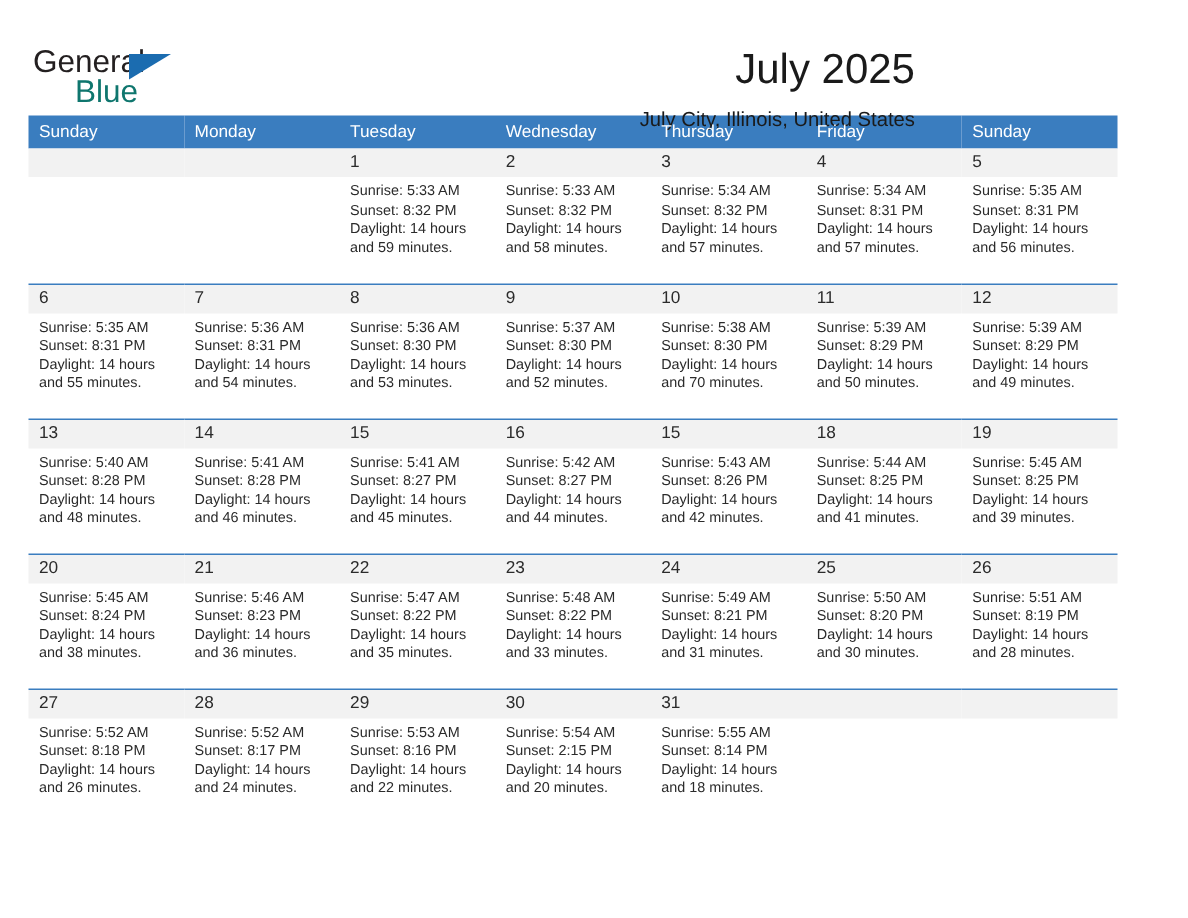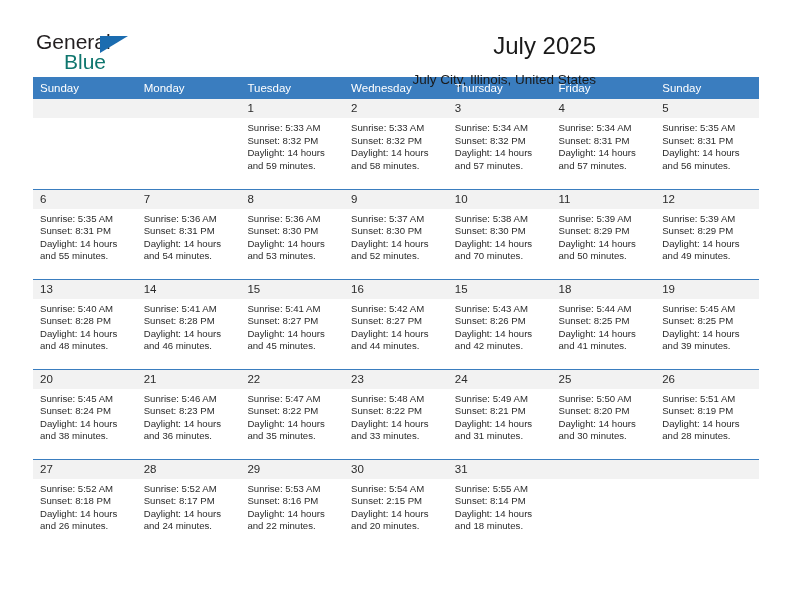--- a/index.html
+++ b/index.html
@@ -12,21 +12,21 @@
     height: 612px;
     font-family: "Liberation Sans", sans-serif;
     color: #1a1a1a;
     overflow: hidden;
   }
   .page {
     position: relative;
     width: 629px;
     height: 612px;
     box-sizing: border-box;
-    padding: 0 33px;
+    padding: 0 19px;
   }
 
   
   .header {
     display: flex;
     justify-content: space-between;
     align-items: flex-start;
     padding-top: 30px;
     height: 74px;
     box-sizing: border-box;
@@ -59,21 +59,21 @@
     width: 0;
     height: 0;
     border-left: 28px solid #1b6cb0;
     border-bottom: 17px solid transparent;
   }
   .title-block {
     text-align: right;
     padding-top: 0px;
   }
   .cal-title {
-    font-size: 24px;
+    font-size: 28px;
     color: #1a1a1a;
     line-height: 32px;
     font-weight: normal;
     margin: 0;
   }
   .cal-subtitle {
     font-size: 13.5px;
     color: #1a1a1a;
     line-height: 18px;
     margin: 9px 0 0 0;

